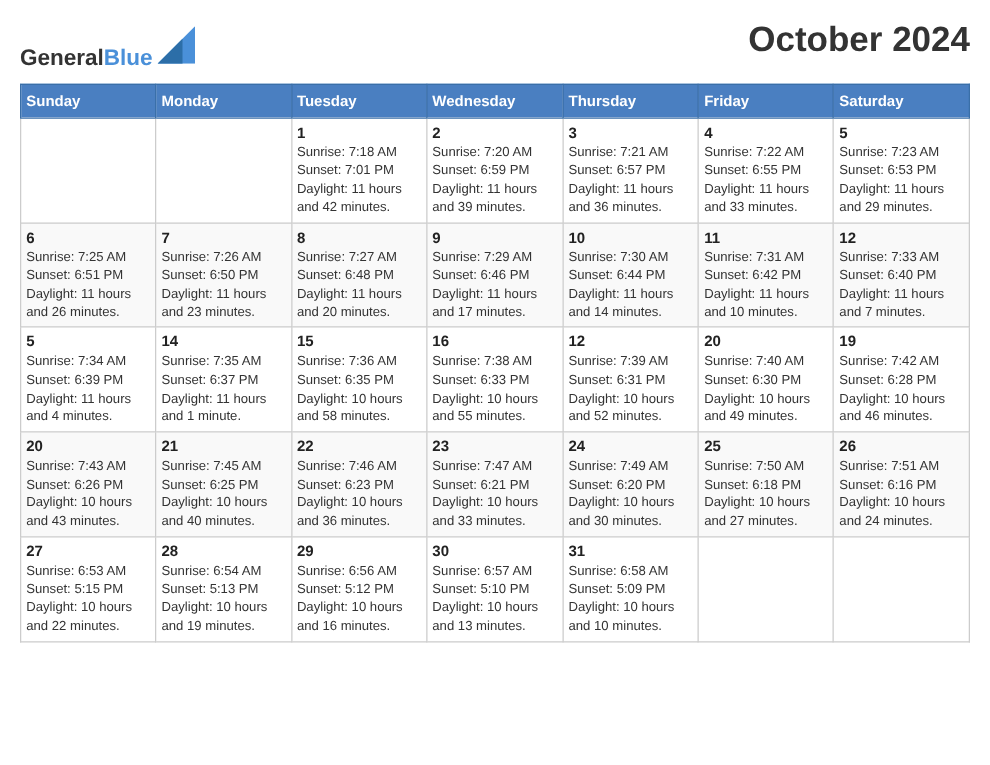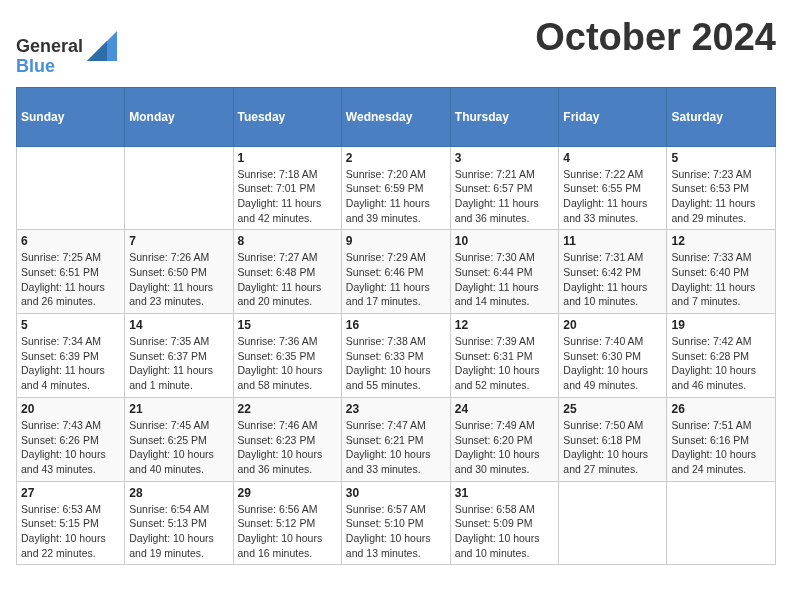--- a/index.html
+++ b/index.html
@@ -15,21 +15,21 @@
       justify-content: space-between;
       align-items: flex-start;
       margin-bottom: 10px;
     }
     .logo {
       display: flex;
       align-items: center;
     }
     .logo-text {
       display: flex;
-      flex-direction: column;
+      flex-direction: row;
       line-height: 1.1;
       margin-top: 21px;
     }
     .logo-general {
       font-size: 18px;
       font-weight: bold;
       color: #333;
     }
     .logo-blue {
       font-size: 18px;
@@ -38,37 +38,37 @@
     }
     .logo-icon {
       width: 30px;
       height: 30px;
       margin-left: 4px;
     }
     .title-section {
       text-align: right;
     }
     .month-title {
-      font-size: 38px;
+      font-size: 28px;
       font-weight: bold;
       color: #333;
     }
     .location {
       font-size: 14px;
       color: #555;
     }
     .calendar {
       width: 100%;
       border-collapse: collapse;
       font-size: 11px;
     }
     .calendar thead tr th {
       background-color: #4a7fc1;
       color: white;
-      padding: 22px 4px;
+      padding: 6px 4px;
       text-align: left;
       font-size: 12px;
       font-weight: bold;
       border: 1px solid #3a6fa8;
     }
     .calendar tbody tr td {
       border: 1px solid #ccc;
       vertical-align: top;
       padding: 4px;
       width: 110px;

